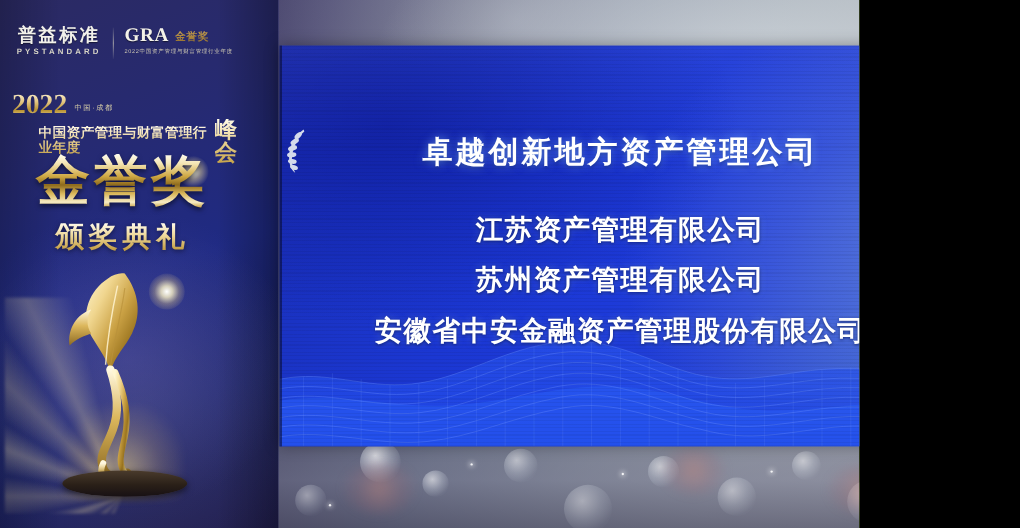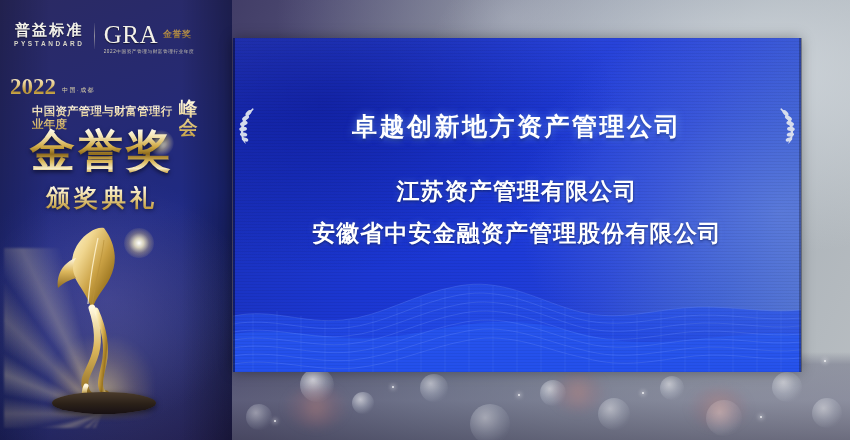--- a/index.html
+++ b/index.html
@@ -6,21 +6,21 @@
     margin: 0;
     padding: 0;
     background: #000;
   }
   body {
     font-family: "Liberation Sans", sans-serif;
   }
 
   .stage {
     position: relative;
-    width: 850px;
+    width: 716px;
     height: 440px;
     overflow: hidden;
     background: #bef264;
   }
 
   
   .venue-bg {
     position: absolute;
     inset: 0;
     background:
@@ -117,22 +117,22 @@
   .sp-divider {
     width: 1px;
     height: 26px;
     margin-top: 1px;
     background: linear-gradient(180deg, rgba(230,225,200,0.05), rgba(230,225,200,0.55), rgba(230,225,200,0.05));
   }
   .sponsor-b { display: flex; flex-direction: column; }
   .sp-row2 { display: flex; align-items: center; gap: 5px; }
   .sp-gra {
     font-family: "Liberation Serif", serif;
-    font-size: 25px;
-    font-weight: 400;
+    font-size: 16px;
+    font-weight: 700;
     letter-spacing: 0.5px;
     color: #f4f2e9;
     line-height: 1;
     text-shadow: 0 1px 1px rgba(0,0,0,0.55);
   }
   .sp-badge {
     font-size: 9px;
     font-weight: 700;
     letter-spacing: 0.5px;
     color: #e9c979;
@@ -563,20 +563,21 @@
           <ellipse cx="10.8" cy="17.5" rx="3.9" ry="2.1" transform="rotate(-18 10.8 17.5)"></ellipse>
           <ellipse cx="10.1" cy="23" rx="3.9" ry="2.1" transform="rotate(-6 10.1 23)"></ellipse>
           <ellipse cx="10.6" cy="28.5" rx="3.7" ry="2" transform="rotate(8 10.6 28.5)"></ellipse>
           <ellipse cx="12" cy="33.5" rx="3.4" ry="1.9" transform="rotate(20 12 33.5)"></ellipse>
         </g>
       </svg>
     </div>
 
     <div class="winners">
       <div class="winner">江苏资产管理有限公司</div>
+      <div class="winner">苏州资产管理有限公司</div>
       <div class="winner">安徽省中安金融资产管理股份有限公司</div>
     </div>
   </div>
 
   <div class="screen-edge-l"></div>
   <div class="screen-edge-r"></div>
 
 </div>
 
 </body></html>

